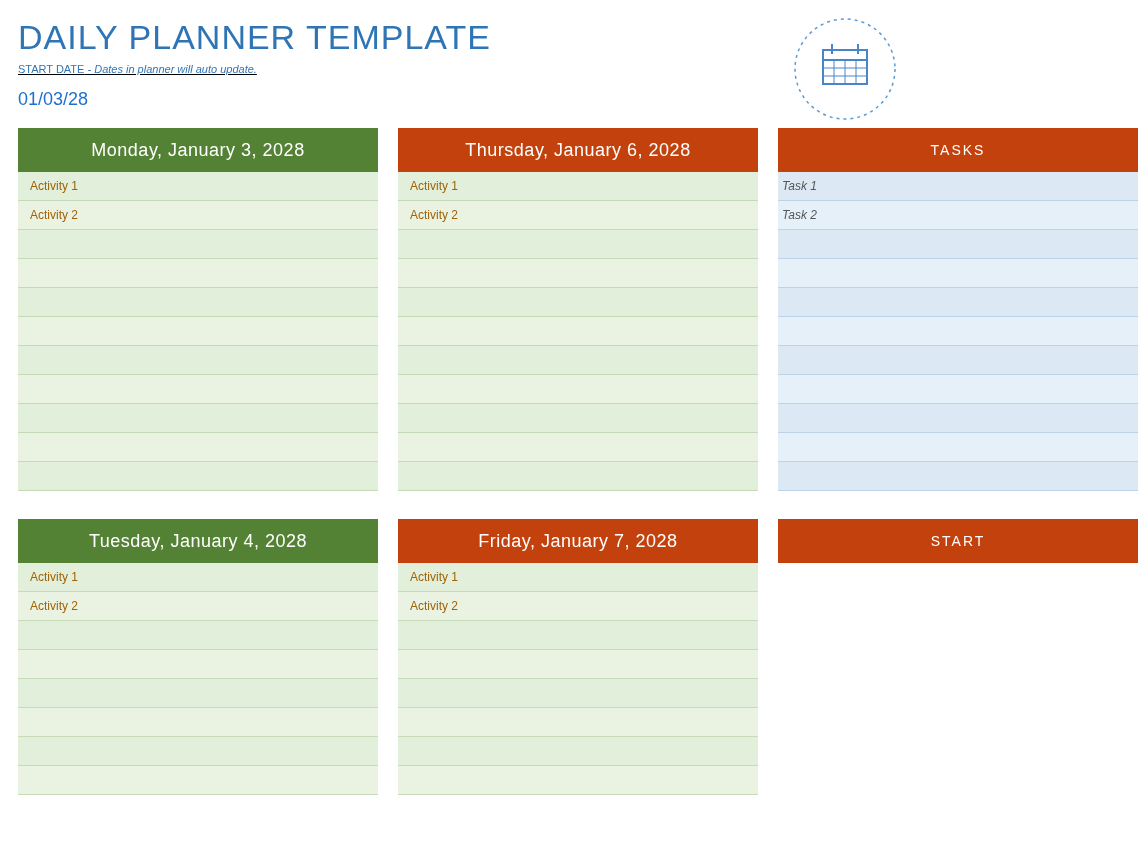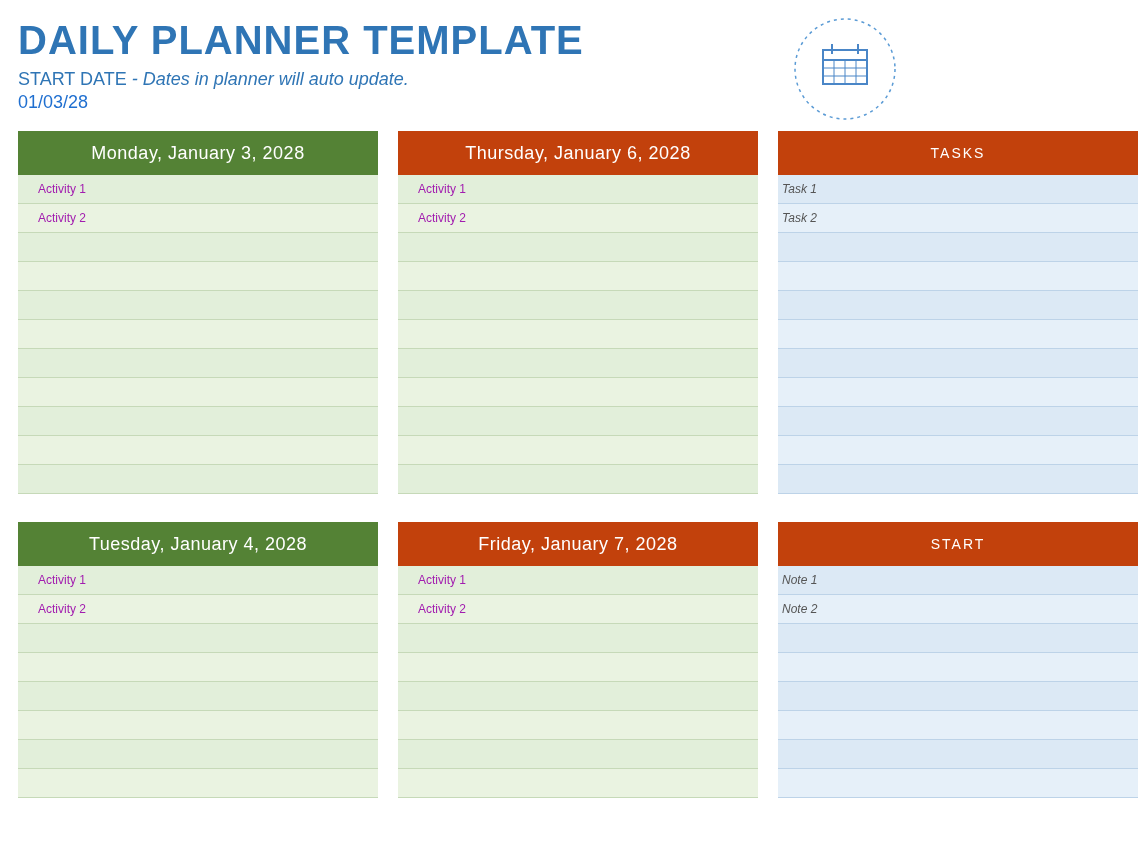--- a/index.html
+++ b/index.html
@@ -4,28 +4,29 @@
 <style>
   * { box-sizing: border-box; margin: 0; padding: 0; }
   body {
     font-family: "Century Gothic", "Segoe UI", Arial, sans-serif;
     background: #fff;
     padding: 18px;
     width: 1146px;
   }
   .title {
     color: #2F75B5;
-    font-size: 40px;
-    font-weight: bold;
+    font-size: 34px;
+    font-weight: normal;
     letter-spacing: 1px;
     margin-bottom: 6px;
   }
   .subtitle {
-    font-size: 18px;
-    margin-bottom: 2px;
+    font-size: 11px;
+    margin-bottom: 14px;
+    text-decoration: underline;
   }
   .subtitle .label { color: #2F75B5; font-weight: 500; }
   .subtitle .hint { color: #2F75B5; font-style: italic; font-weight: 300; }
   .startdate {
     color: #1F6FD0;
     font-weight: normal;
     font-size: 18px;
     margin-bottom: 18px;
   }
   .calendar-icon {
@@ -50,23 +51,23 @@
     justify-content: center;
     letter-spacing: 0.5px;
   }
   .hdr-dark-green { background: #548235; }
   .hdr-green { background: #c2410c; }
   .hdr-blue { background: #c2410c; letter-spacing: 2px; font-size: 14px; }
   .rows-green .row {
     background: #E2EFDA;
     border-bottom: 1px solid #C6D9B8;
     height: 29px;
-    padding: 0 20px;
+    padding: 0 12px;
     font-size: 12px;
-    color: #a21caf;
+    color: #a16207;
     display: flex;
     align-items: center;
   }
   .rows-green .row:nth-child(even) { background: #EAF3E1; }
   .rows-blue .row {
     background: #DCE9F5;
     border-bottom: 1px solid #BDD3E8;
     height: 29px;
     padding: 0 4px;
     font-size: 12px;
@@ -177,25 +178,15 @@
       <div class="row"></div>
       <div class="row"></div>
       <div class="row"></div>
       <div class="row"></div>
       <div class="row"></div>
     </div>
   </div>
 
   <div class="panel">
     <div class="panel-header hdr-blue">START</div>
-    <div class="rows-blue">
-      <div class="row">Note 1</div>
-      <div class="row">Note 2</div>
-      <div class="row"></div>
-      <div class="row"></div>
-      <div class="row"></div>
-      <div class="row"></div>
-      <div class="row"></div>
-      <div class="row"></div>
-    </div>
   </div>
 
 </div>
 
 </body></html>

